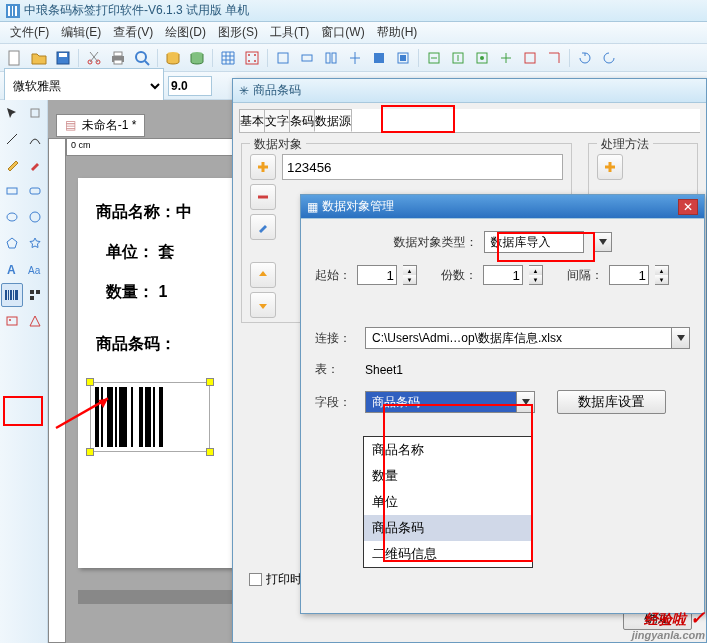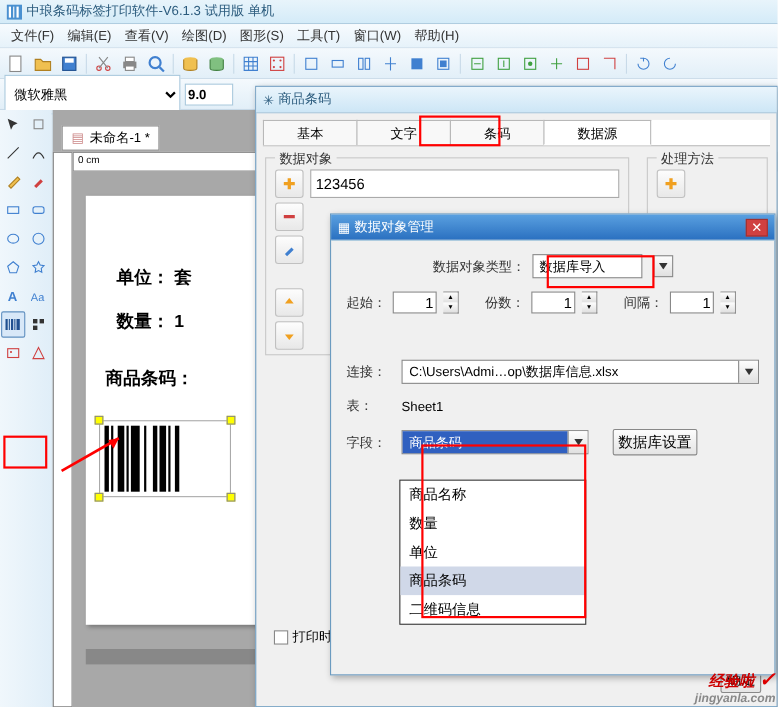--- a/index.html
+++ b/index.html
@@ -45,21 +45,21 @@
 .red-arrow { position: absolute; left: 48px; top: 392px; width: 80px; height: 40px; pointer-events: none; }
 
 
 .red-box { position: absolute; border: 2px solid #f00; pointer-events: none; }
 
 
 .dialog1 { position: absolute; left: 232px; top: 78px; width: 475px; height: 565px; background: #f0f0f0; border: 1px solid #6b9bc0; box-shadow: 2px 2px 6px rgba(0,0,0,0.3); }
 .dlg-title { background: linear-gradient(#eaf5fc, #cde6f6); height: 24px; display: flex; align-items: center; padding: 0 6px; color: #2b5b7d; border-bottom: 1px solid #a8c8dd; }
 .dlg-title .icon { margin-right: 4px; }
 .tabs { display: flex; background: #fff; border-bottom: 1px solid #b8b8b8; height: 24px; margin: 6px 6px 0 6px; }
-.tab { padding: 3px 30px; border: 1px solid #b8b8b8; border-bottom: none; background: #f8f8f8; margin-right: -1px; position: relative; }
+.tab { padding: 3px 0; border: 1px solid #b8b8b8; border-bottom: none; background: #f8f8f8; margin-right: -1px; position: relative; }
 .tab.active { background: #fff; border-bottom: 1px solid #fff; z-index: 1; }
 .group { border: 1px solid #c8c8c8; margin: 10px 8px; padding: 10px 8px 8px 8px; position: relative; }
 .group-title { position: absolute; top: -8px; left: 8px; background: #f0f0f0; padding: 0 4px; color: #333; }
 .data-input { flex: 1; height: 22px; border: 1px solid #aaa; background: #fff; padding: 0 4px; }
 .icon-btn { width: 26px; height: 26px; border: 1px solid #c0c0c0; background: linear-gradient(#fdfdfd, #e8e8e8); display: flex; align-items: center; justify-content: center; border-radius: 3px; }
 .icon-col { display: flex; flex-direction: column; gap: 4px; }
 
 
 .dialog2 { position: absolute; left: 300px; top: 194px; width: 405px; height: 420px; background: #f0f0f0; border: 1px solid #6b9bc0; box-shadow: 2px 2px 6px rgba(0,0,0,0.3); }
 .dlg2-body { padding: 12px 14px; }
@@ -67,21 +67,21 @@
 .form-label { color: #333; }
 .combo { height: 22px; border: 1px solid #888; background: #fff; display: flex; align-items: center; }
 .combo-text { flex: 1; padding: 0 6px; }
 .combo-btn { width: 18px; height: 20px; border-left: 1px solid #888; background: linear-gradient(#fdfdfd, #e0e0e0); display: flex; align-items: center; justify-content: center; }
 .spin { width: 40px; height: 20px; border: 1px solid #888; background: #fff; text-align: right; padding: 0 2px; }
 .spin-btns { width: 14px; height: 20px; display: flex; flex-direction: column; border: 1px solid #888; border-left: none; }
 .spin-btns div { flex: 1; background: linear-gradient(#fdfdfd, #e0e0e0); display: flex; align-items: center; justify-content: center; font-size: 6px; }
 .dropdown-list { position: absolute; border: 1px solid #333; background: #fff; }
 .dropdown-item { padding: 4px 8px; font-size: 13px; }
 .dropdown-item.sel { background: #d0d8e8; }
-.btn { height: 24px; padding: 0 4px; border: 1px solid #888; background: linear-gradient(#fdfdfd, #e4e4e4); border-radius: 2px; }
+.btn { height: 24px; padding: 0 20px; border: 1px solid #888; background: linear-gradient(#fdfdfd, #e4e4e4); border-radius: 2px; }
 
 .checkbox { width: 13px; height: 13px; border: 1px solid #888; background: #fff; margin-right: 4px; }
 
 
 .watermark { position: absolute; right: 2px; bottom: 2px; font-style: italic; color: #c00; font-size: 14px; font-weight: bold; pointer-events: none; }
 .watermark .check { color: #d00; font-size: 18px; }
 
 
 svg { display: block; }
 </style>
@@ -382,20 +382,21 @@
 <div class="canvas-area">
   <div class="canvas-tab">
     <span class="icon">▤</span>
     <span>未命名-1 *</span>
   </div>
   <div class="ruler-h">
       <span style="position:absolute;left:4px;top:1px;font-size:9px">0  cm</span>
     </div>
   <div class="ruler-v"></div>
   <div class="canvas-paper">
+    <div class="label-text" style="left:18px;top:24px">商品名称：中</div>
     <div class="label-text" style="left:28px;top:64px">单位：  套</div>
     <div class="label-text" style="left:28px;top:104px">数量：  1</div>
     <div class="label-text" style="left:18px;top:156px">商品条码：</div>
   </div>
 
   <div class="barcode-img">
     <div class="barcode-bars">
       <div class="bar" style="width:4px"></div>
         <div style="width:2px"></div>
       <div class="bar" style="width:2px"></div>

